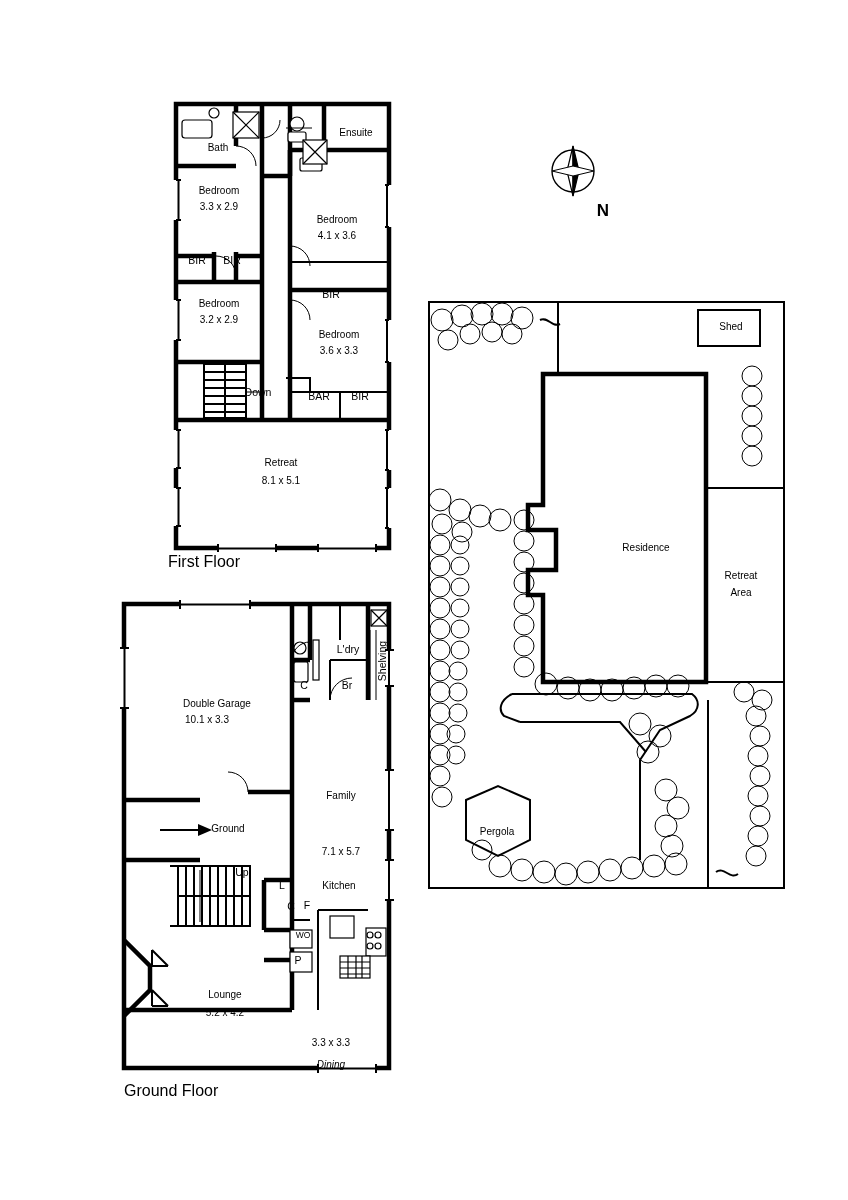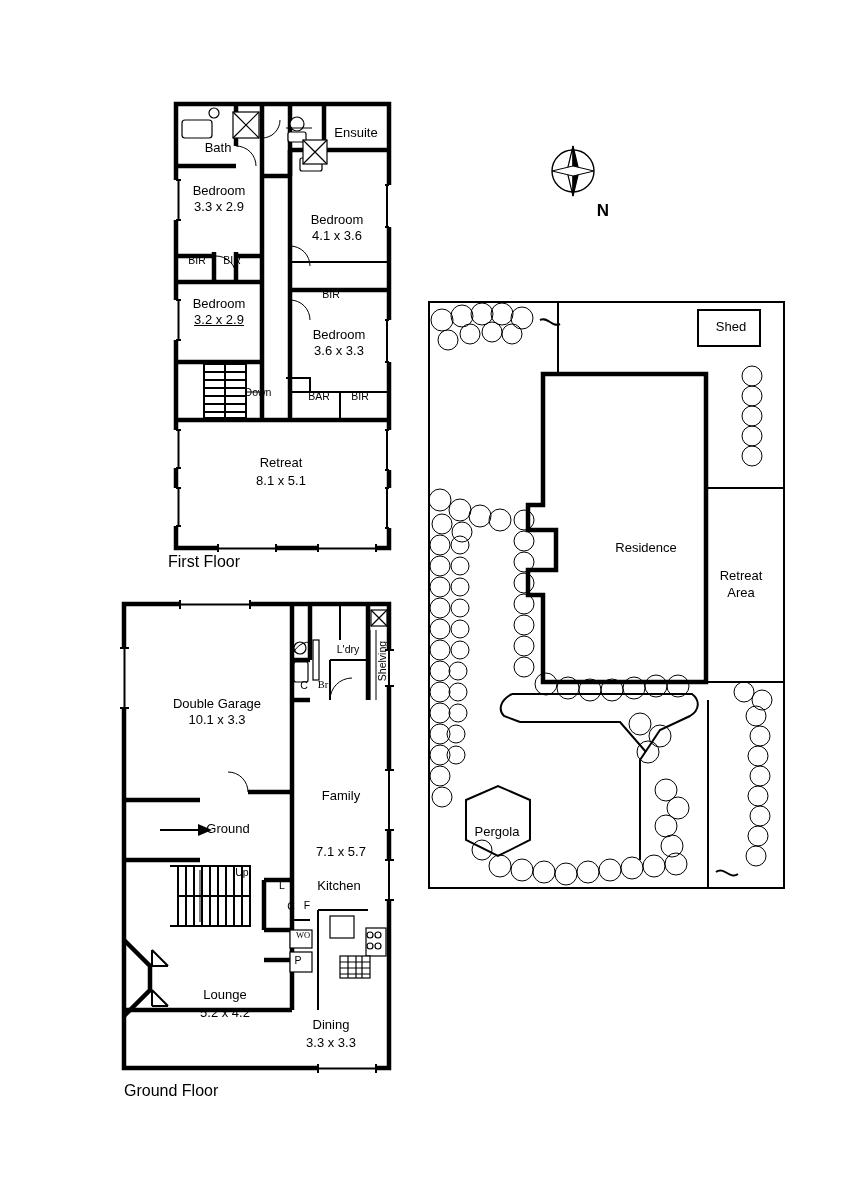--- a/index.html
+++ b/index.html
@@ -13,21 +13,21 @@
   }
   #page {
     position: relative;
     width: 848px;
     height: 1200px;
     background: #ffffff;
     overflow: hidden;
   }
   .lbl {
     position: absolute;
-    font-size: 13px;
+    font-size: 10px;
     line-height: 14px;
     text-align: center;
     white-space: nowrap;
     color: #000;
   }
   .lbl.small {
     font-size: 10.5px;
     line-height: 12px;
   }
   .lbl.tiny {
@@ -387,63 +387,63 @@
   <div class="lbl" style="left:196px; top:141px; width:44px;">Bath</div>
   <div class="lbl" style="left:328px; top:126px; width:56px;">Ensuite</div>
 
   <div class="lbl" style="left:182px; top:184px; width:74px;">Bedroom</div>
   <div class="lbl" style="left:182px; top:200px; width:74px;">3.3 x 2.9</div>
 
   <div class="lbl" style="left:300px; top:213px; width:74px;">Bedroom</div>
   <div class="lbl" style="left:300px; top:229px; width:74px;">4.1 x 3.6</div>
 
   <div class="lbl" style="left:182px; top:297px; width:74px;">Bedroom</div>
-  <div class="lbl" style="left:182px; top:313px; width:74px;text-decoration:underline;">3.2 x 2.9</div>
+  <div class="lbl" style="left:182px; top:313px; width:74px;">3.2 x 2.9</div>
 
   <div class="lbl" style="left:302px; top:328px; width:74px;">Bedroom</div>
   <div class="lbl" style="left:302px; top:344px; width:74px;">3.6 x 3.3</div>
 
   <div class="lbl" style="left:246px; top:456px; width:70px;">Retreat</div>
   <div class="lbl" style="left:246px; top:474px; width:70px;">8.1 x 5.1</div>
 
   <div class="lbl small" style="left:182px; top:254px; width:30px;">BIR</div>
   <div class="lbl small" style="left:217px; top:254px; width:30px;">BIR</div>
   <div class="lbl small" style="left:316px; top:288px; width:30px;">BIR</div>
   <div class="lbl small" style="left:345px; top:390px; width:30px;">BIR</div>
   <div class="lbl small" style="left:303px; top:390px; width:32px;">BAR</div>
   <div class="lbl small" style="left:240px; top:386px; width:36px;">Down</div>
 
   <div class="lbl floor" style="left:168px; top:555px;">First Floor</div>
 
   <div class="lbl" style="left:162px; top:697px; width:110px;">Double Garage</div>
-  <div class="lbl" style="left:162px; top:713px; width:110px;">10.1 x 3.3</div>
+  <div class="lbl" style="left:152px; top:713px; width:110px;">10.1 x 3.3</div>
 
   <div class="lbl" style="left:310px; top:789px; width:62px;">Family</div>
   <div class="lbl" style="left:304px; top:845px; width:74px;">7.1 x 5.7</div>
 
   <div class="lbl" style="left:190px; top:988px; width:70px;">Lounge</div>
   <div class="lbl" style="left:190px; top:1006px; width:70px;">5.2 x 4.2</div>
 
-  <div class="lbl" style="left:296px; top:1018px; width:70px;">Dining</div>
+  <div class="lbl" style="left:296px; top:1058px; width:70px;font-style:italic;">Dining</div>
   <div class="lbl" style="left:296px; top:1036px; width:70px;">3.3 x 3.3</div>
 
   <div class="lbl" style="left:310px; top:879px; width:58px;">Kitchen</div>
   <div class="lbl small" style="left:330px; top:643px; width:36px;">L'dry</div>
 
   <div class="lbl" style="left:205px; top:822px; width:46px;">Ground</div>
   <div class="lbl small" style="left:232px; top:866px; width:20px;">Up</div>
 
   <div class="lbl small vert" style="left:350px; top:655px; width:64px;">Shelving</div>
 
   <div class="lbl small" style="left:297px; top:679px; width:14px;">C</div>
-  <div class="lbl small" style="left:314px; top:679px; width:18px;font-family:Liberation Serif, serif;">Br</div>
+  <div class="lbl small" style="left:338px; top:679px; width:18px;">Br</div>
   <div class="lbl small" style="left:276px; top:879px; width:12px;">L</div>
   <div class="lbl small" style="left:284px; top:900px; width:14px;">C</div>
   <div class="lbl small" style="left:300px; top:899px; width:14px;">F</div>
-  <div class="lbl tiny" style="left:289px; top:930px; width:28px;font-family:Liberation Serif, serif;">WO</div>
+  <div class="lbl tiny" style="left:289px; top:930px; width:28px;">WO</div>
   <div class="lbl small" style="left:291px; top:954px; width:14px;">P</div>
 
   <div class="lbl floor" style="left:124px; top:1084px;">Ground Floor</div>
 
   <div class="lbl" style="left:700px; top:320px; width:62px;">Shed</div>
   <div class="lbl" style="left:590px; top:523px; width:112px;margin-top:18px;">Residence</div>
   <div class="lbl" style="left:706px; top:569px; width:70px;">Retreat</div>
   <div class="lbl" style="left:706px; top:586px; width:70px;">Area</div>
   <div class="lbl" style="left:458px; top:825px; width:78px;">Pergola</div>
 

